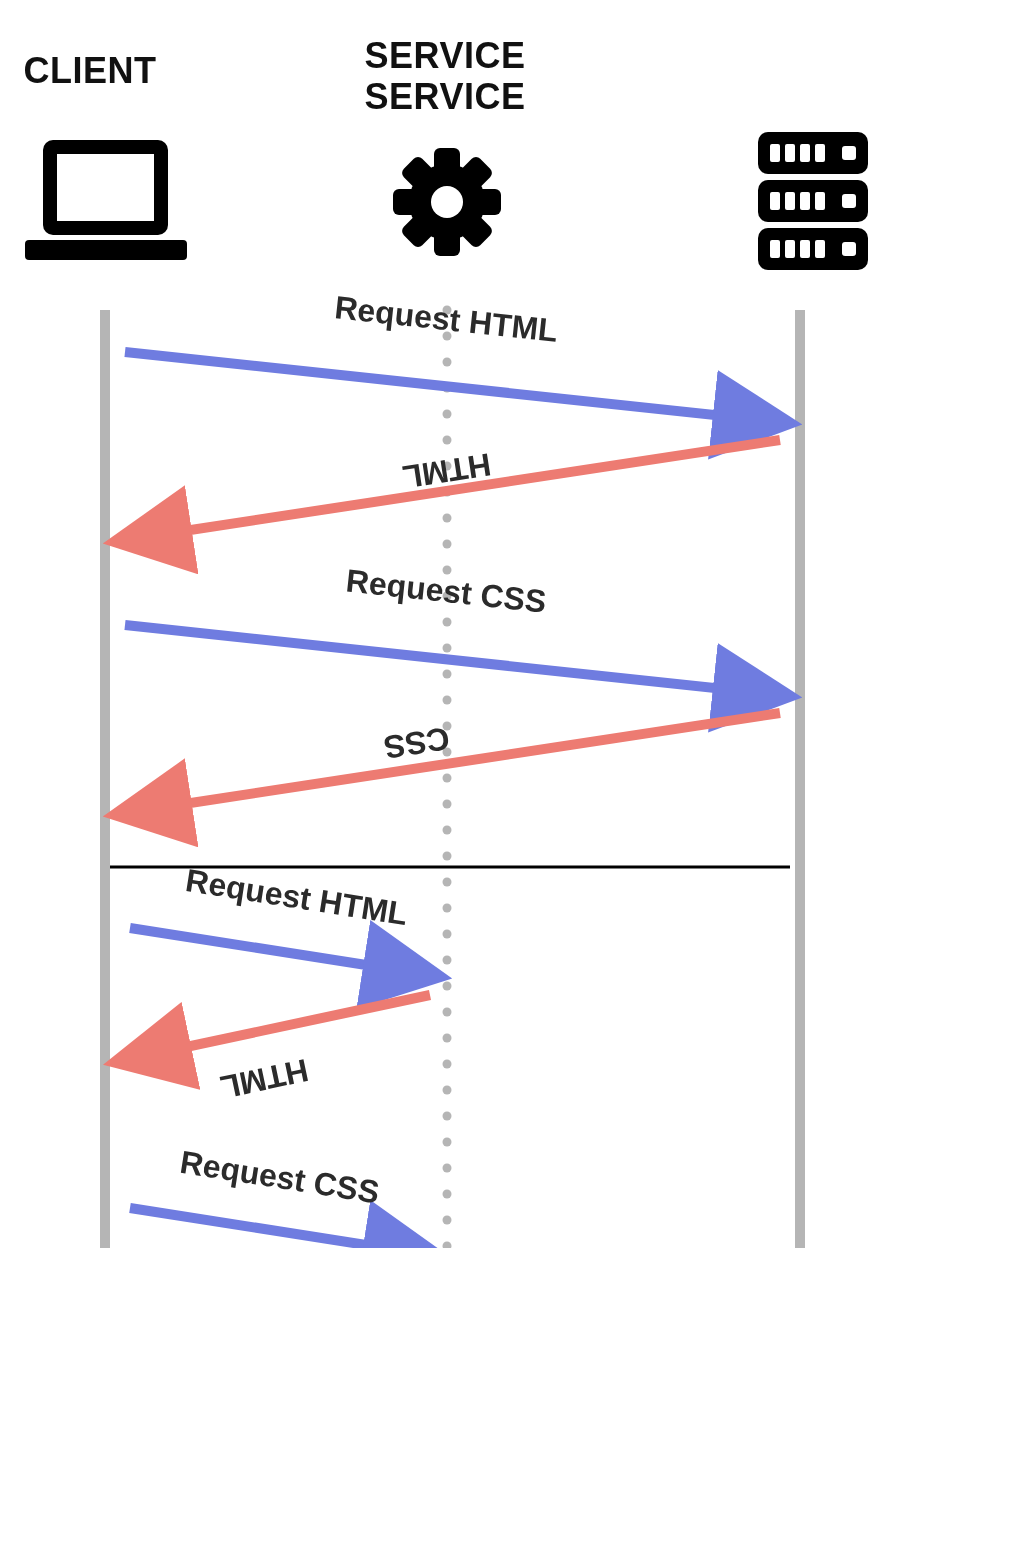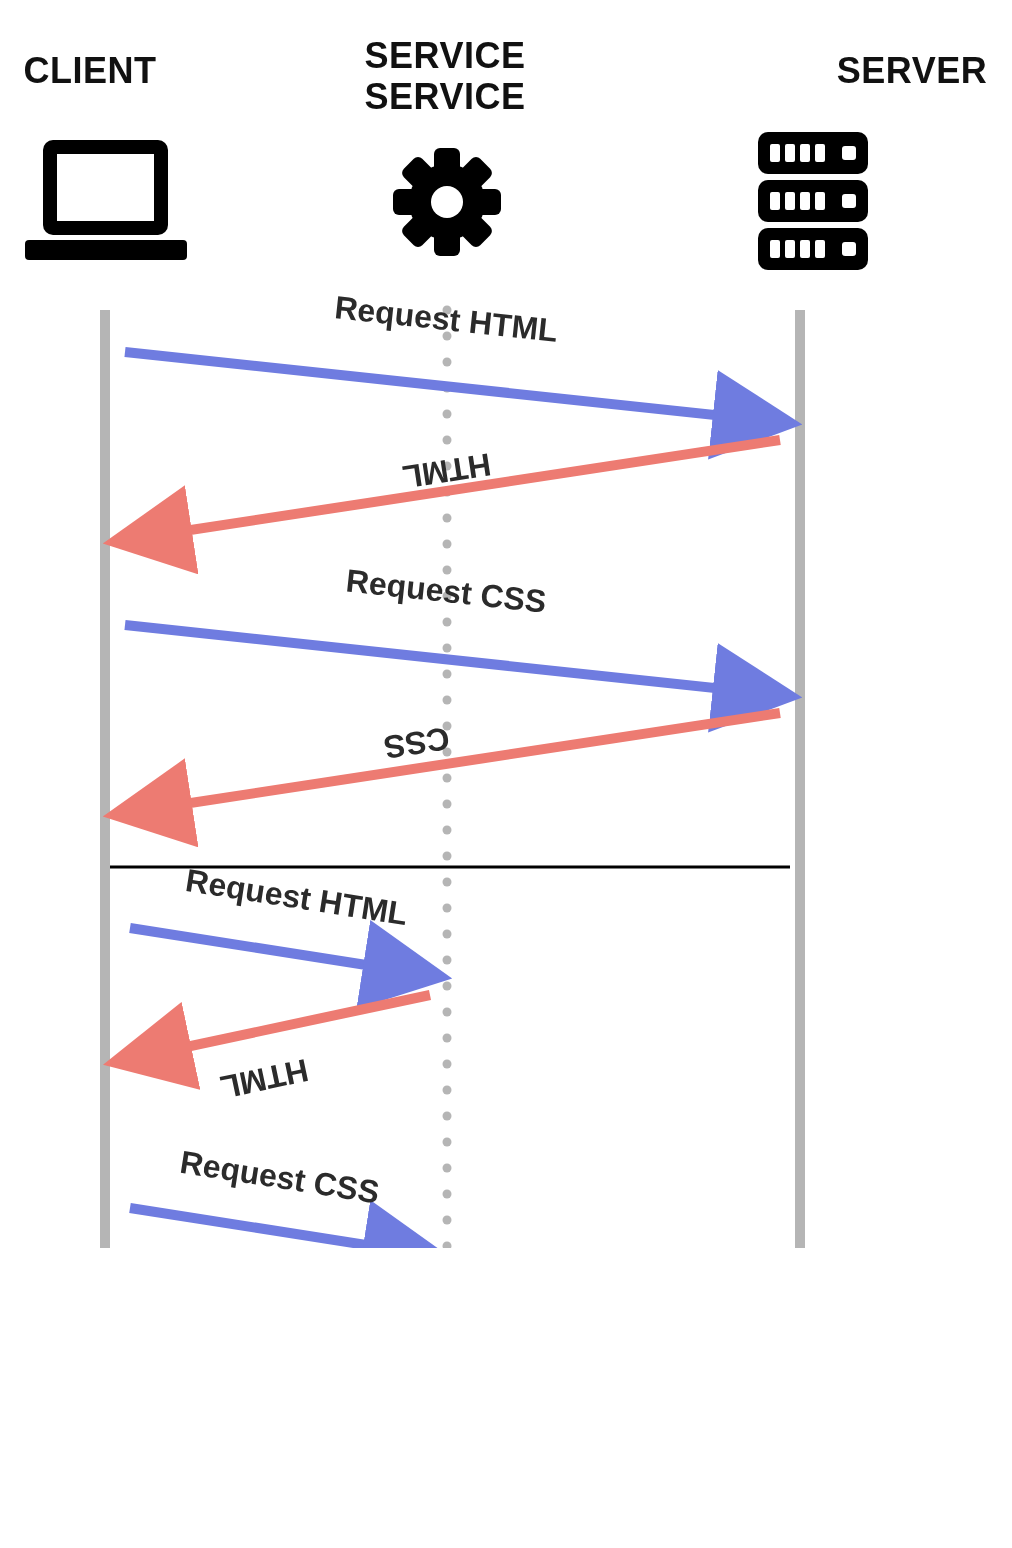--- a/index.html
+++ b/index.html
@@ -27,21 +27,20 @@
 </head>
 <body>
 
 <div class="stage">
 
   <div class="hdr" style="left:0;top:50px;width:180px">CLIENT</div>
   <div class="hdr" style="left:330px;top:35px;width:230px;line-height:1.15">
     <span>SERVICE</span><br>
     <span>SERVICE</span>
   </div>
-  <div class="hdr" style="right:0;top:50px;width:200px">SERVER</div>
 
   <svg width="1012" height="1548" style="position:absolute;left:0;top:0">
     <defs>
       <marker id="arr-req" viewBox="0 0 12 12" refX="9" refY="6" markerWidth="9" markerHeight="9" orient="auto">
         <path d="M0,0 L12,6 L0,12 z" fill="#6f7ce0"></path>
       </marker>
       <marker id="arr-res" viewBox="0 0 12 12" refX="9" refY="6" markerWidth="9" markerHeight="9" orient="auto">
         <path d="M0,0 L12,6 L0,12 z" fill="#ed7b72"></path>
       </marker>
     </defs>

